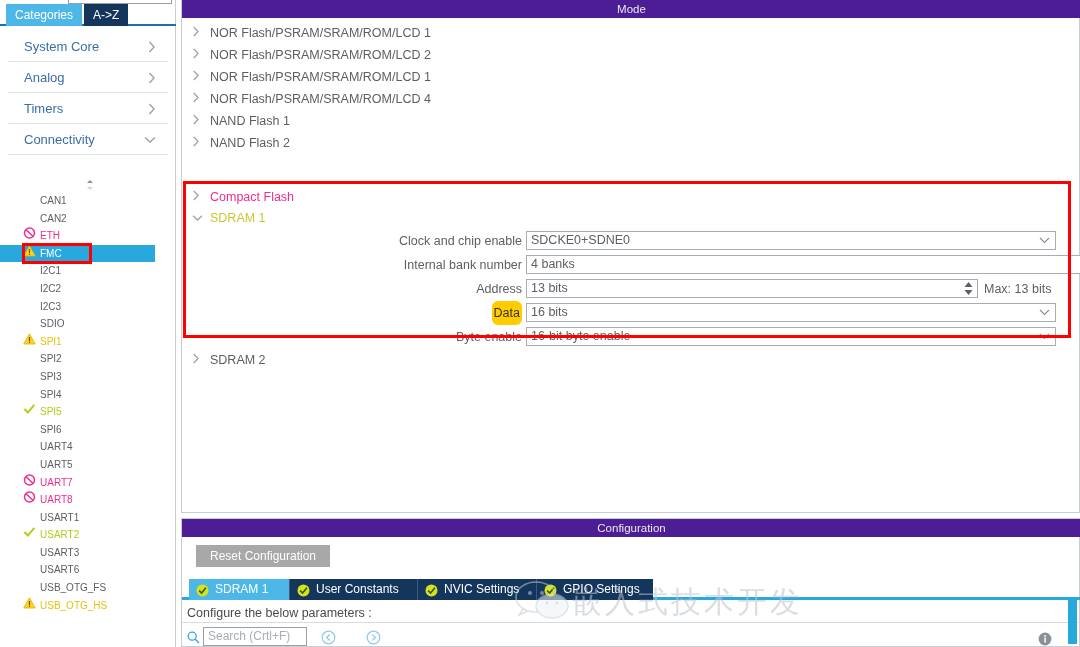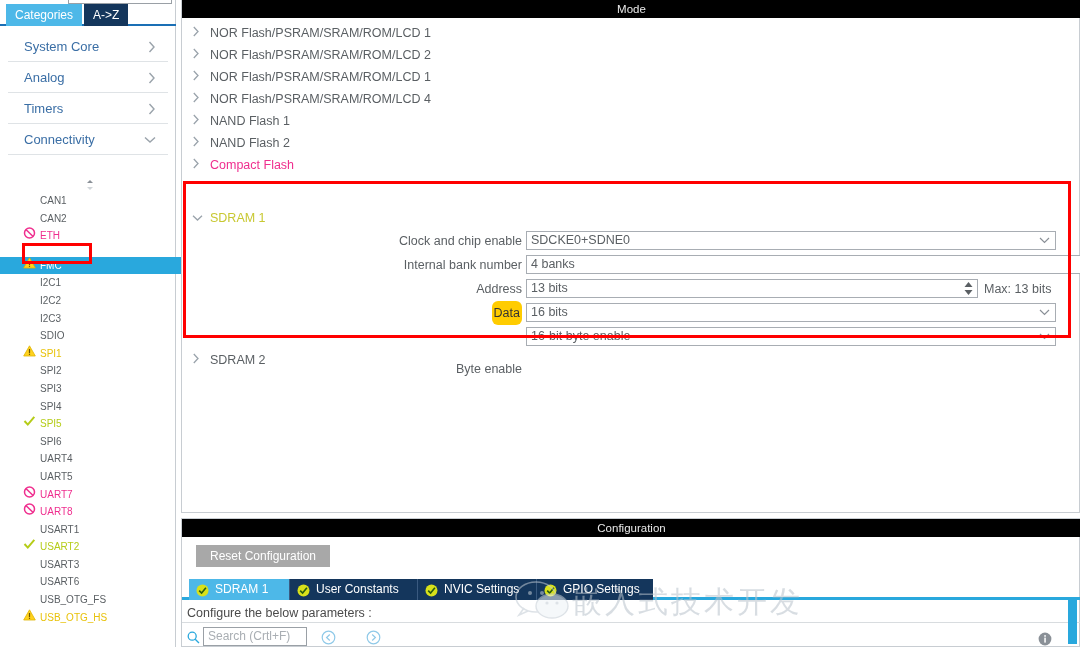--- a/index.html
+++ b/index.html
@@ -52,49 +52,48 @@
   }
 
   .periph-list { position: absolute; left: 0; top: 192px; width: 176px; }
   .periph-row {
     position: relative; height: 17.6px; line-height: 17.6px;
     font-size: 10px; padding-left: 40px; color: #5a5f63; cursor: default;
     white-space: nowrap;
   }
   .periph-row.sel {
     background: #29a8dd; color: #ffffff;
-    width: 183px;
-    margin-top: 12px;
+    width: 155px;
   }
   .periph-row .ico {
     position: absolute; left: 22px; top: 0; width: 15px; height: 17.6px;
     line-height: 17.6px; text-align: center;
   }
   .periph-row.warn { color: #e8c20a; }
   .periph-row.warn.sel { color: #ffffff; }
   .periph-row.ok   { color: #b5cc18; }
   .periph-row.deny { color: #ef2e8e; }
 
   
   .mode-panel {
     position: absolute; left: 181px; top: 0; width: 899px; height: 513px;
     background: #ffffff; border: 1px solid #c8cdd2; border-top: none;
   }
   .panel-header {
     position: absolute; left: 0; top: 0; width: 899px; height: 18px;
-    background: #000000; color: #e8e8e8; font-size: 11.5px;
+    background: #4c1d95; color: #e8e8e8; font-size: 11.5px;
     line-height: 18px; text-align: center;
   }
   .tree { position: absolute; left: 0; top: 22px; width: 899px; }
   .tree-row {
     position: relative; height: 22px; line-height: 22px;
     font-size: 12.5px; color: #5a5f63; padding-left: 28px; cursor: default;
     white-space: nowrap;
   }
-  .tree-row.pink { color: #ef2e8e; }
+  .tree-row.pink { color: #ef2e8e; margin-top: 32px; }
   .tree-row.olive { color: #c8c832; }
   .tw {
     position: absolute; left: 10px; top: 0; width: 14px; height: 22px;
     line-height: 22px; color: #9aa3ab;
   }
 
   .sdram-body { position: absolute; left: 0; top: 207px; width: 899px; }
   .field-row { position: relative; height: 24px; }
   .field-label {
     position: absolute; top: 0; height: 24px; line-height: 24px;
@@ -359,21 +358,21 @@
         <div class="field-row">
           <span class="field-label hl" style="right: 559px; border-radius: 6px;">Data</span>
           <div class="combo" style="left: 344px; width: 530px;">
             <span class="val">16 bits</span>
             <span class="caret"><svg width="11" height="7" viewBox="0 0 11 7">
                 <path d="M1 1 L5.5 5.5 L10 1" stroke="#8a9097" stroke-width="1.2" fill="none"></path>
               </svg></span>
           </div>
         </div>
         <div class="field-row">
-          <span class="field-label" style="right: 559px; margin-top: 32px;">Byte enable</span>
+          <span class="field-label" style="right: 559px;">Byte enable</span>
           <div class="combo" style="left: 344px; width: 530px;">
             <span class="val">16-bit byte enable</span>
             <span class="caret"><svg width="11" height="7" viewBox="0 0 11 7">
                 <path d="M1 1 L5.5 5.5 L10 1" stroke="#8a9097" stroke-width="1.2" fill="none"></path>
               </svg></span>
           </div>
         </div>
         <div class="tree-row"><span class="tw"><svg width="8" height="11" viewBox="0 0 8 11">
               <path d="M1.8 1 L6 5.5 L1.8 10" stroke="#9aa3ab" stroke-width="1.3" fill="none"></path>
             </svg></span><span>SDRAM 2</span></div>

